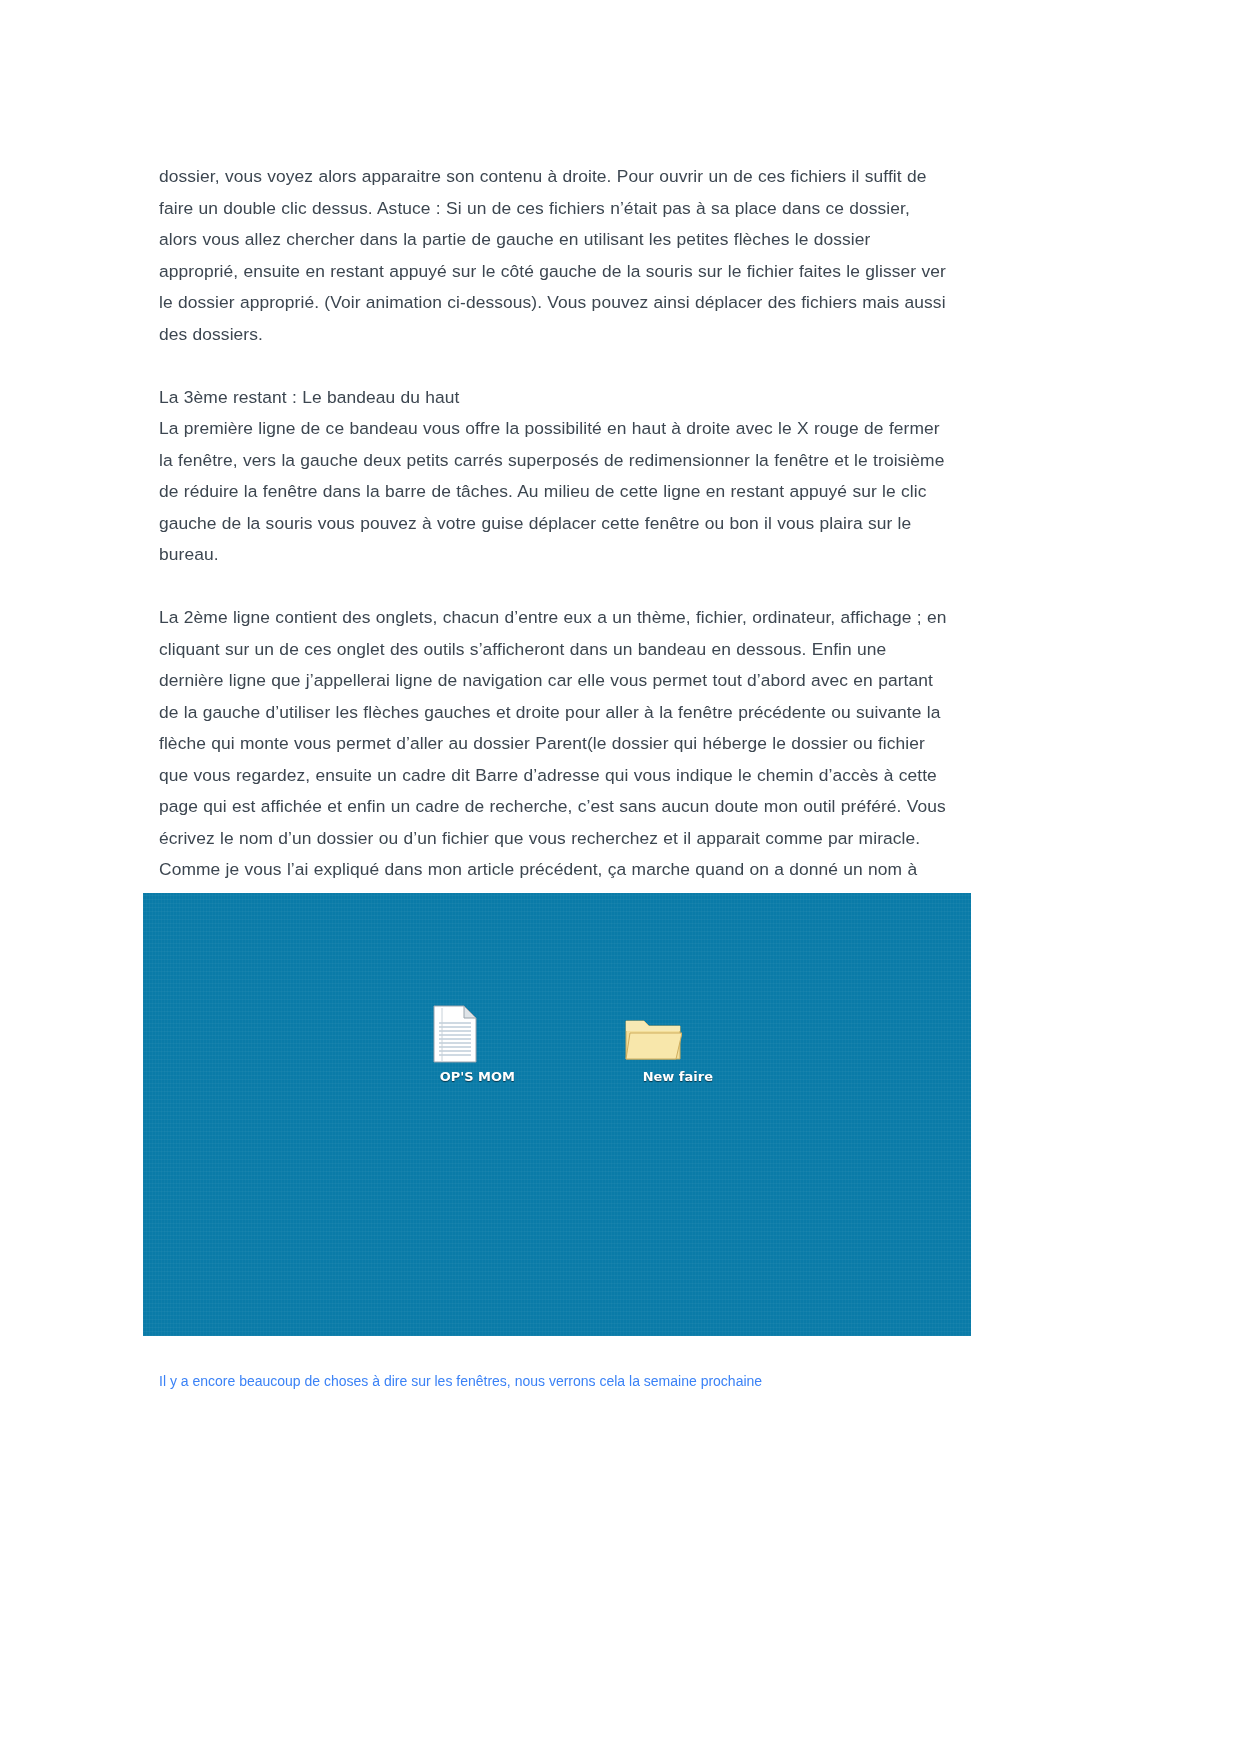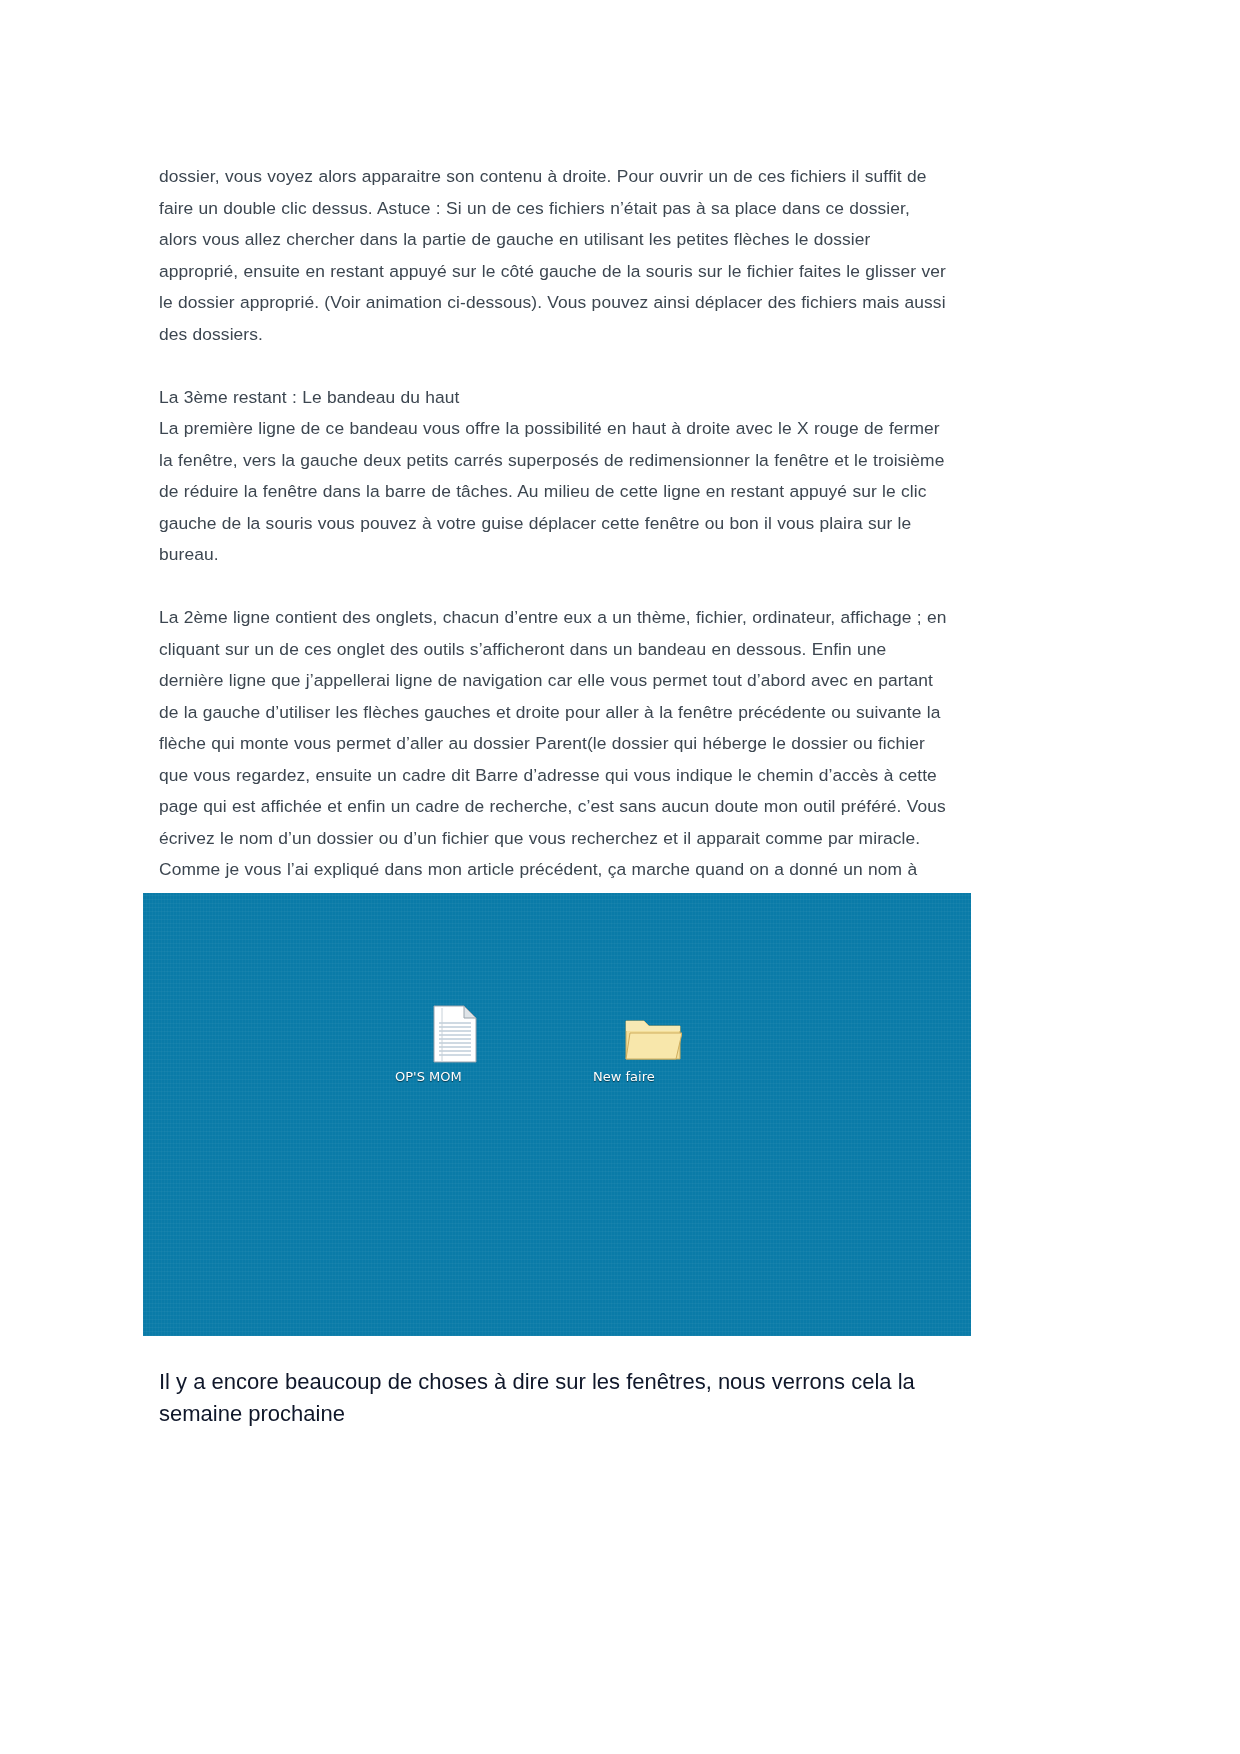--- a/index.html
+++ b/index.html
@@ -55,22 +55,23 @@
     height: 443px;
     background-color: #0a7ba8;
     background-image:
       repeating-linear-gradient(0deg, rgba(255,255,255,0.035) 0px, rgba(255,255,255,0.035) 1px, rgba(0,0,0,0) 1px, rgba(0,0,0,0) 4px),
       repeating-linear-gradient(90deg, rgba(255,255,255,0.028) 0px, rgba(255,255,255,0.028) 1px, rgba(0,0,0,0) 1px, rgba(0,0,0,0) 3px);
     overflow: hidden;
   }
   .desk-icon {
     position: absolute;
     width: 120px;
-    text-align: left;
+    text-align: right;
     color: #ffffff;
+    font-weight: bold;
   }
   .desk-icon .glyph {
     height: 60px;
     display: flex;
     align-items: flex-end;
     justify-content: center;
   }
   .desk-icon .lbl {
     display: inline-block;
     margin-top: 6px;
@@ -85,23 +86,23 @@
   #icon-folder { left: 450px; top: 110px; }
 
   .closing {
     position: absolute;
     left: 159px;
     top: 1366px;
     width: 800px;
   }
   .closing p {
     margin: 0;
-    font-size: 22px;
+    font-size: 14px;
     line-height: 31.5px;
-    color: #0f172a;
+    color: #3b82f6;
   }
 </style>
 </head>
 <body>
 
 <div class="page">
 
   <div class="content">
 
     <p class="para">dossier, vous voyez alors apparaitre son contenu à droite. Pour ouvrir un de ces fichiers il suffit de faire un double clic dessus. Astuce : Si un de ces fichiers n’était pas à sa place dans ce dossier, alors vous allez chercher dans la partie de gauche en utilisant les petites flèches le dossier approprié, ensuite en restant appuyé sur le côté gauche de la souris sur le fichier faites le glisser ver le dossier approprié. (Voir animation ci-dessous). Vous pouvez ainsi déplacer des fichiers mais aussi des dossiers.</p>

